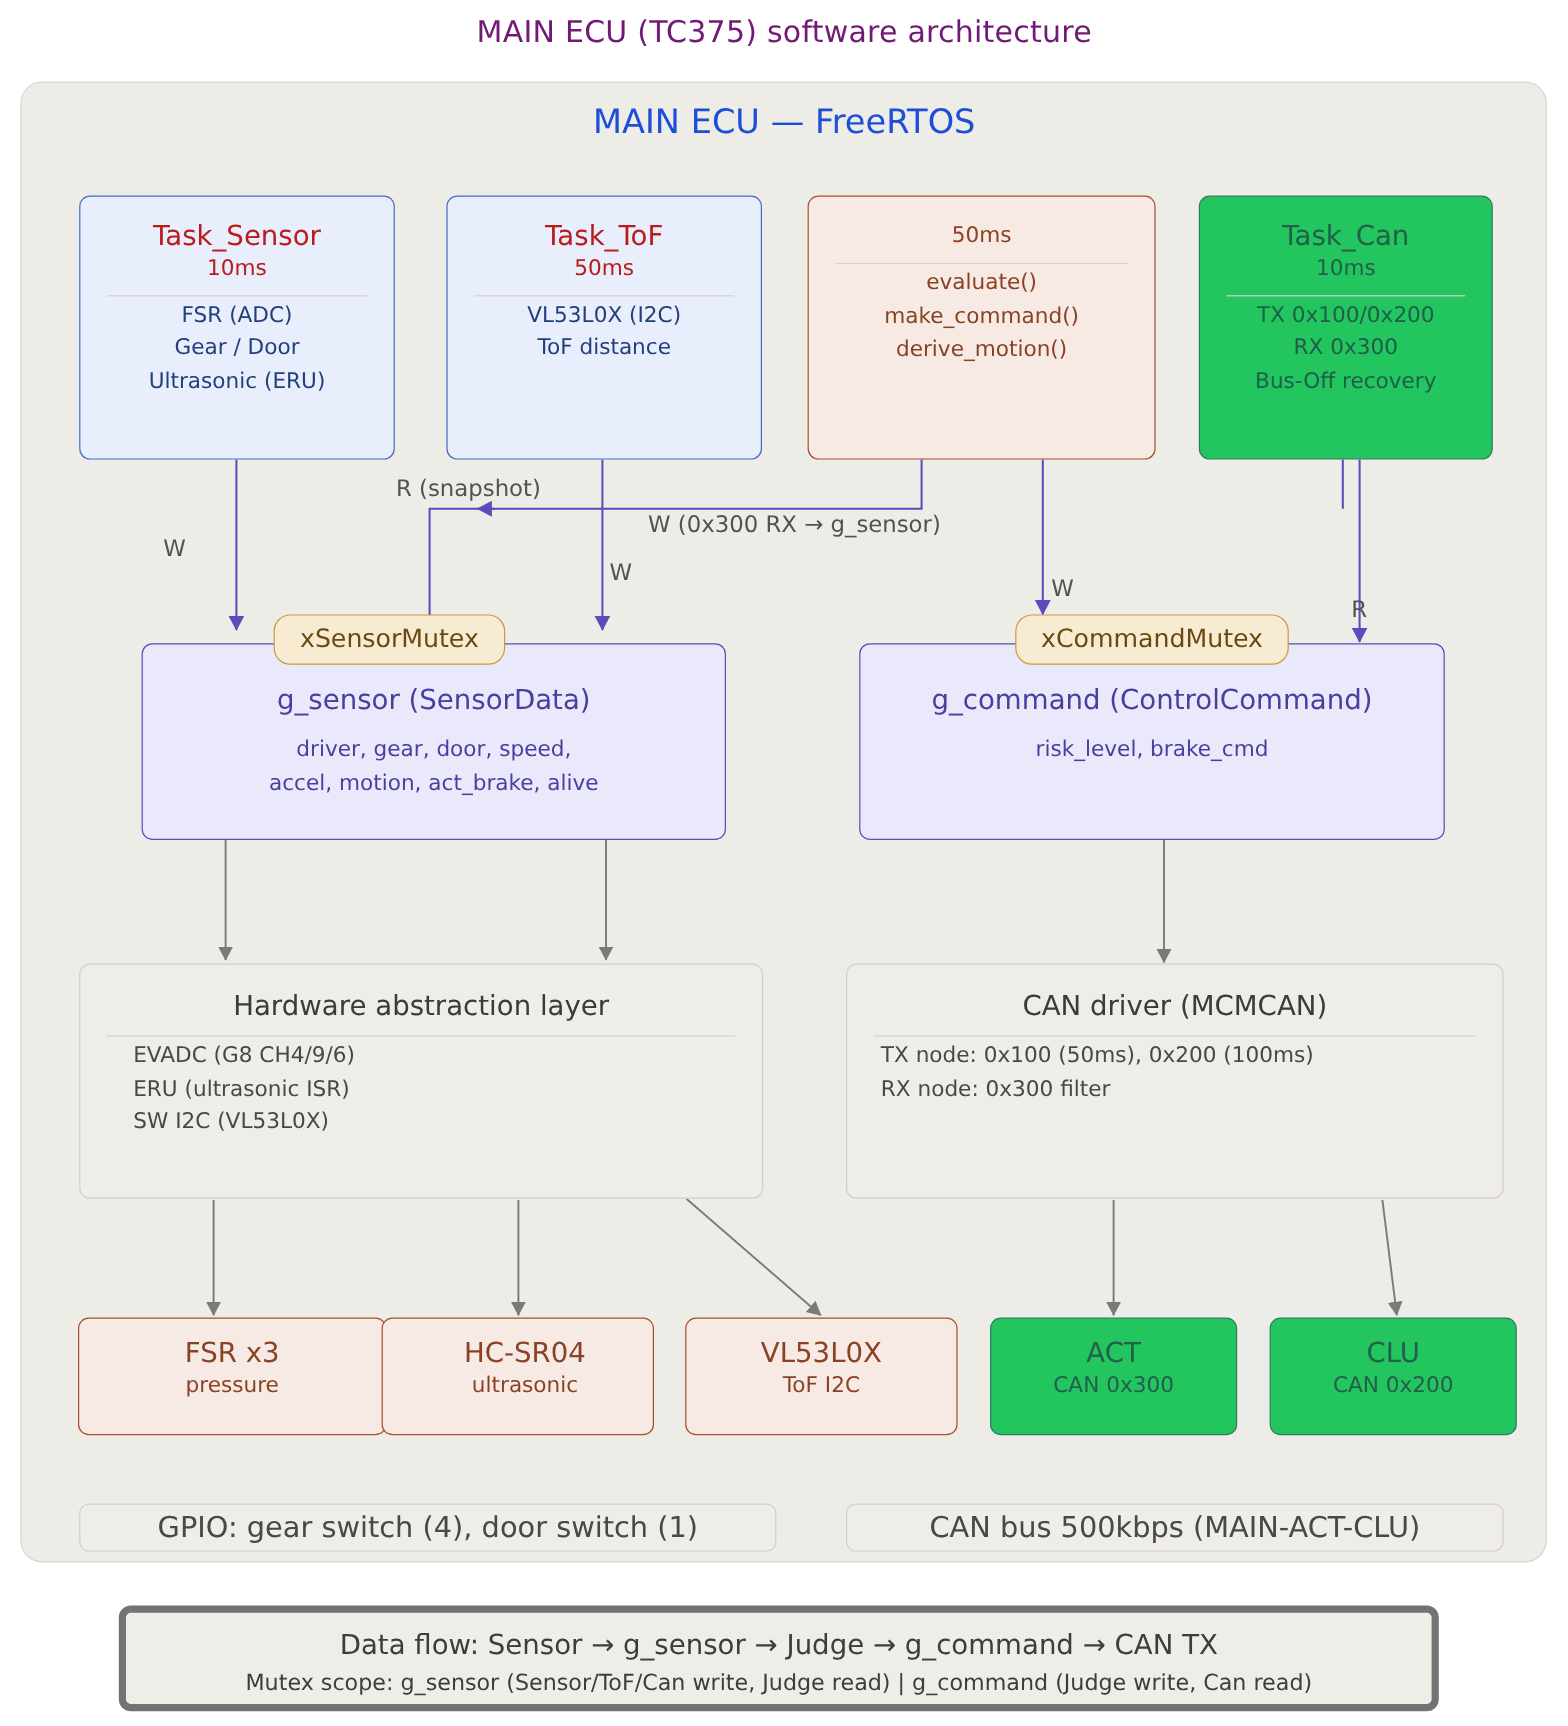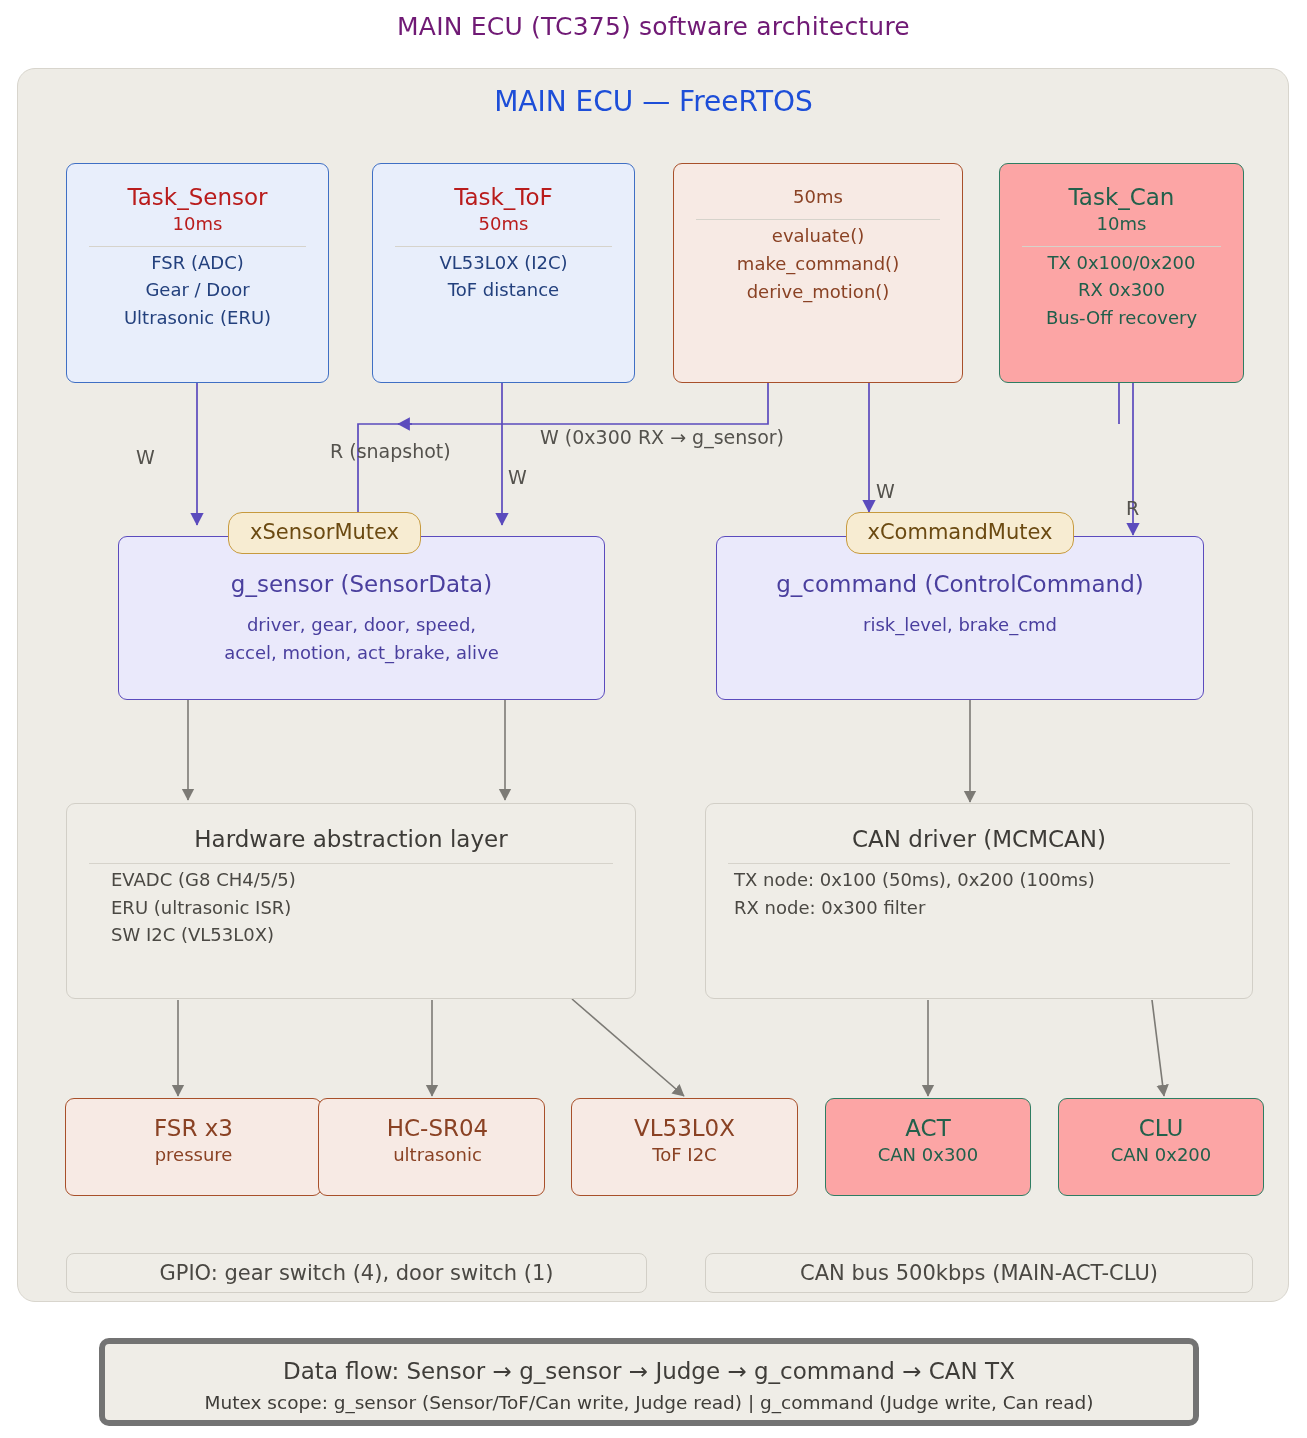--- a/index.html
+++ b/index.html
@@ -29,39 +29,39 @@
   .node .rule{height:1px;background:#d6d3cb;margin:11px 22px 0 22px;}
   .node .body{text-align:center;font-size:18px;line-height:1.55;margin-top:2px;}
   .node .body.left{text-align:left;padding-left:22px;}
   .node .body .ln{display:block;}
 
   
   .blue  {background:#e8eefb;border:1.4px solid #3f6fc4;color:#23407d;}
   .blue .nm,.blue .sub{color:#b91c1c;}
   .red   {background:#f7eae4;border:1.4px solid #a8502a;color:#8a4224;}
   .red .nm,.red .sub{color:#8a4224;}
-  .green {background:#fca5a5;border:1.4px solid #2e7d62;color:#1f5e4a;}
+  .green {background:#22c55e;border:1.4px solid #2e7d62;color:#1f5e4a;}
   .green .nm,.green .sub{color:#22604b;}
   .lav   {background:#eae9fb;border:1.4px solid #5b4bbd;color:#4a3f9e;}
   .grey  {background:#efede7;border:1px solid #d2cfc7;color:#4a4843;}
   .grey .nm,.grey .sub{color:#3d3b37;}
 
   
   .mutex{
     position:absolute;box-sizing:border-box;
     background:#f7ecd2;border:1.3px solid #c79a3e;border-radius:14px;
     color:#6b4a12;font-size:21px;text-align:center;
     height:42px;line-height:39px;z-index:6;white-space:nowrap;
   }
 
   
   .strip{
     position:absolute;box-sizing:border-box;background:#efede7;
     border:1px solid #d2cfc7;border-radius:8px;
-    font-size:21px;color:#4a4843;text-align:center;
+    font-size:24px;color:#4a4843;text-align:center;
   }
 
   
   .legend{
     position:absolute;left:99px;top:1338px;width:1100px;height:88px;box-sizing:border-box;
     background:#efede7;border:6px solid #737373;border-radius:10px;
     text-align:center;color:#3f3d39;
   }
   .legend .l1{font-size:23px;margin-top:14px;}
   .legend .l2{font-size:18.5px;margin-top:8px;}
@@ -168,21 +168,21 @@
     <div class="rule"></div>
     <div class="body">
       <span class="ln">TX 0x100/0x200</span>
       <span class="ln">RX 0x300</span>
       <span class="ln">Bus-Off recovery</span>
     </div>
   </div>
 
   <div class="elabel" style="left:136px;top:446px;">W</div>
   <div class="elabel" style="left:508px;top:466px;">W</div>
-  <div class="elabel" style="left:330px;top:396px;margin-top:44px;">R (snapshot)</div>
+  <div class="elabel" style="left:330px;top:396px;">R (snapshot)</div>
   <div class="elabel" style="left:540px;top:426px;">W (0x300 RX → g_sensor)</div>
   <div class="elabel" style="left:876px;top:480px;">W</div>
   <div class="elabel" style="left:1126px;top:497px;">R</div>
 
   <div class="node lav" style="left:118px;top:536px;width:487px;height:164px;padding-top:30px;">
     <div class="body" style="margin-top:0;">
       <span class="ln" style="font-size:23px;">g_sensor (SensorData)</span>
       <span class="ln" style="margin-top:8px;">driver, gear, door, speed,</span>
       <span class="ln">accel, motion, act_brake, alive</span>
     </div>
@@ -197,21 +197,21 @@
 
   <div class="mutex" style="left:228px;top:512px;width:193px;">xSensorMutex</div>
   <div class="mutex" style="left:846px;top:512px;width:228px;">xCommandMutex</div>
 
   <div class="node grey" style="left:66px;top:803px;width:570px;height:196px;padding-top:22px;">
     <div class="hdr">
       <span class="nm">Hardware abstraction layer</span>
     </div>
     <div class="rule" style="margin-top:10px;"></div>
     <div class="body left" style="padding-left:44px;">
-      <span class="ln">EVADC (G8 CH4/5/5)</span>
+      <span class="ln">EVADC (G8 CH4/9/6)</span>
       <span class="ln">ERU (ultrasonic ISR)</span>
       <span class="ln">SW I2C (VL53L0X)</span>
     </div>
   </div>
 
   <div class="node grey" style="left:705px;top:803px;width:548px;height:196px;padding-top:22px;">
     <div class="hdr">
       <span class="nm">CAN driver (MCMCAN)</span>
     </div>
     <div class="rule" style="margin-top:10px;"></div>

